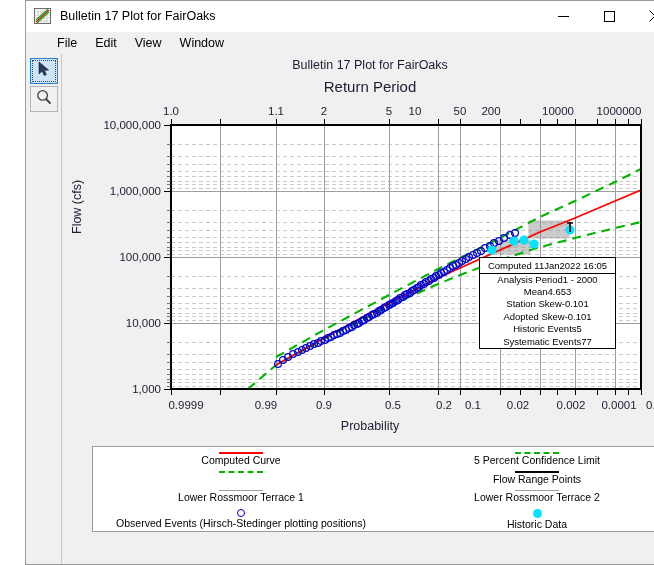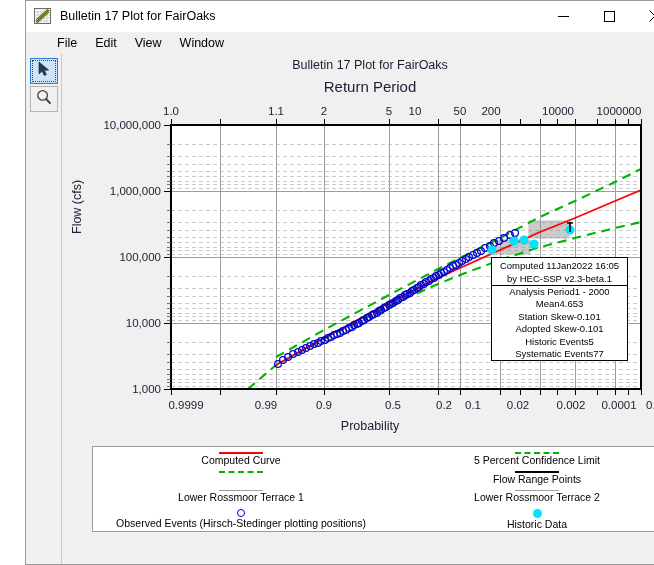--- a/index.html
+++ b/index.html
@@ -102,21 +102,21 @@
     position: absolute;
     left: 8px; top: 180px;
     transform: rotate(-90deg); transform-origin: left top;
     font-size: 12.5px; color: #1c1c32;
     white-space: nowrap;
   }
   .plotsvg { position: absolute; left: 0; top: 0; }
   
   .infobox {
     position: absolute;
-    left: 429px; top: 203px;
+    left: 417px; top: 203px;
     width: 137px;
     background: #ffffff;
     border: 1px solid #000000;
     font-size: 9.5px; color: #000;
     padding: 1px 0 0 0;
   }
   .infobox .hdr { text-align: center; padding: 1px 3px 0 3px; line-height: 11.5px; white-space: nowrap;}
   .infobox .rule { border-top: 1px solid #000; margin: 1px 0 0 0; }
   .inforow {
     display: flex; justify-content: center;
@@ -518,21 +518,20 @@
           <text x="99" y="75">10,000,000</text>
           <text x="99" y="141">1,000,000</text>
           <text x="99" y="207">100,000</text>
           <text x="99" y="273">10,000</text>
           <text x="99" y="339">1,000</text>
         </g>
       </svg>
 
       <div class="infobox">
         <div class="hdr">Computed 11Jan2022 16:05</div>
-        <div class="hdr">by HEC-SSP v2.3-beta.1</div>
         <div class="rule"></div>
         <div class="inforow">
           <span>Analysis Period</span>
           <span>1 - 2000</span>
         </div>
         <div class="inforow">
           <span>Mean</span>
           <span>4.653</span>
         </div>
         <div class="inforow">

